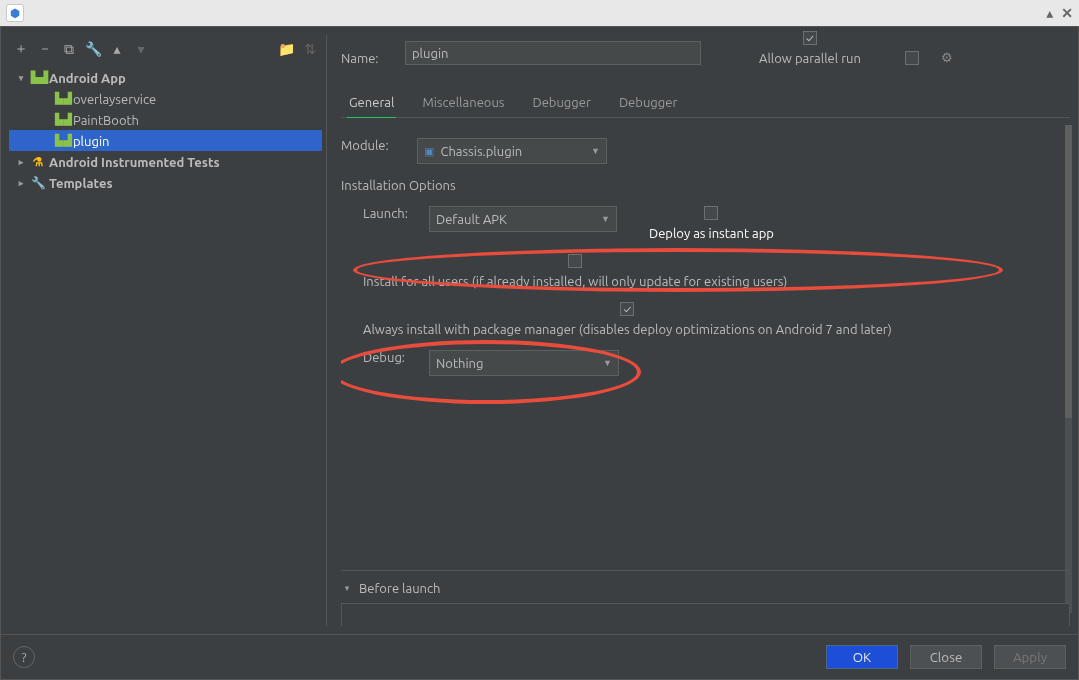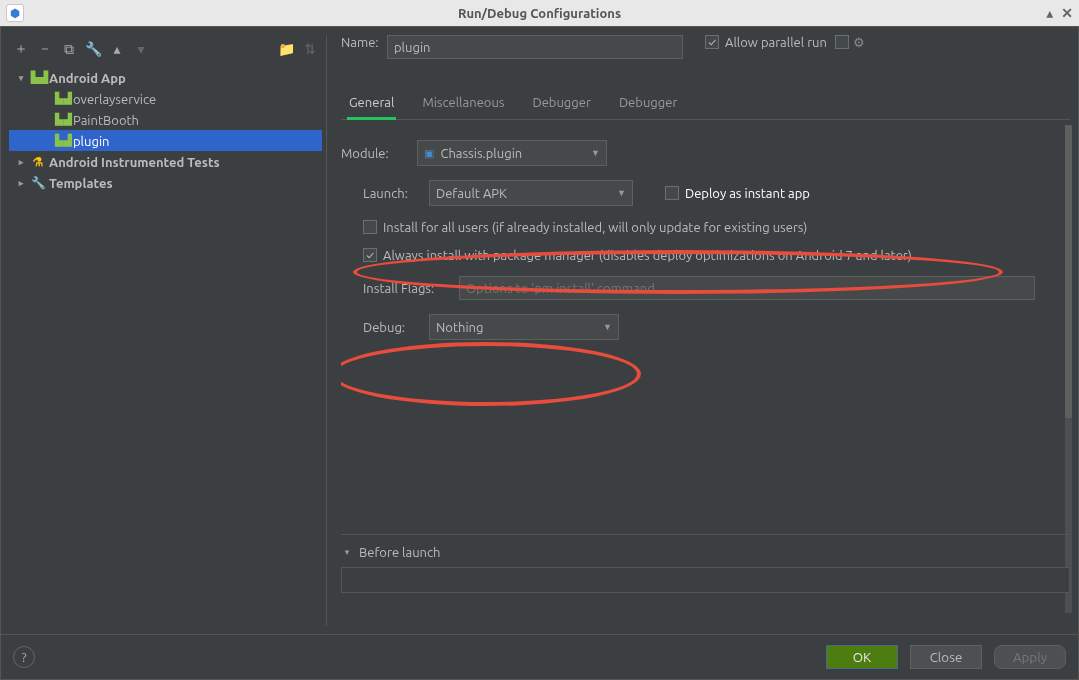--- a/index.html
+++ b/index.html
@@ -96,39 +96,40 @@
   .right {
     flex: 1;
     display: flex;
     flex-direction: column;
     padding-left: 14px;
     min-width: 0;
     position: relative;
   }
   .name-row {
     display: flex;
-    align-items: flex-start;
-    gap: 0;
+    align-items: flex-end;
+    gap: 18px;
     height: 30px;
     margin-bottom: 24px;
   }
   .name-row label { width: 46px; }
   .txtinput {
     background: #45494a;
     border: 1px solid #5e6060;
     color: #bbb;
     height: 24px;
     padding: 0 6px;
     font-family: inherit;
     font-size: 13px;
   }
   .txtinput.wide { width: 296px; }
   .checkbox {
     display: inline-flex; align-items: center; gap: 6px;
     cursor: pointer;
+    flex-direction: column;
   }
   .cb-box {
     width: 14px; height: 14px;
     border: 1px solid #6e6e6e;
     display: inline-flex; align-items: center; justify-content: center;
     font-size: 11px; color: #ccc;
     background: #43494a;
   }
   .cb-box.checked::after { content: "✓"; }
   .gear-small { color:#888; font-size:13px; margin-left:4px; }
@@ -139,34 +140,33 @@
     border-bottom: 1px solid #555;
     padding: 0 6px;
   }
   .tab {
     padding: 6px 2px 8px;
     color: #999;
     cursor: pointer;
   }
   .tab.active {
     color: #ccc;
-    border-bottom: 3px solid #22c55e;
+    border-bottom: 1px solid #22c55e;
     margin-bottom: -1px;
   }
 
   .panel {
     flex: 1;
     overflow: auto;
     padding-top: 20px;
     position: relative;
     min-height: 0;
   }
   .form-row {
     display: flex;
-    align-items: center;
     gap: 14px;
     margin-bottom: 14px;
   }
   .form-row label.fld { min-width: 62px; }
   .combo {
     background: #45494a;
     border: 1px solid #5e6060;
     height: 26px;
     display: inline-flex;
     align-items: center;
@@ -214,25 +214,25 @@
   .btn {
     min-width: 72px;
     height: 24px;
     background: #4c5052;
     border: 1px solid #5e6060;
     color: #bbb;
     font-family: inherit;
     cursor: pointer;
   }
   .btn.primary {
-    background: #4d7c0f;
+    background: #1d4ed8;
     border-color: #4a688c;
     color: #e8e8e8;
   }
-  .btn.disabled { color: #777; border-radius: 8px; }
+  .btn.disabled { color: #777; }
 
   .annot {
     position: absolute;
     border: 4px solid #e74c3c;
     border-radius: 50%;
     pointer-events: none;
   }
   .scroll-track {
     position:absolute; right:-2px; top:90px; width:7px; height:488px;
     background:#4c5052;
@@ -240,21 +240,20 @@
   .scroll-thumb {
     position:absolute; top:0; left:0; right:0; height:60%;
     background:#5e6060;
   }
 </style>
 </head>
 <body>
 
 <div class="titlebar">
   <span class="titlebar-icon">⬢</span>
-  <span class="titlebar-title">Run/Debug Configurations</span>
   <span class="titlebar-controls">
     <span style="cursor:pointer">▴</span>
     <span style="cursor:pointer;font-weight:bold">✕</span>
   </span>
 </div>
 
 <div class="dialog">
   <div class="main">
     <div class="left">
       <div class="toolbar">
@@ -331,24 +330,25 @@
           <label class="fld">Module:</label>
           <div class="combo" style="width:190px">
             <span style="display:flex;align-items:center;gap:6px">
               <span style="color:#4a88c7;font-size:11px">▣</span>
               <span>Chassis.plugin</span>
             </span>
             <span class="arrow">▼</span>
           </div>
         </div>
 
+        <div class="section-title">Installation Options</div>
         <div class="indent-block">
           <div class="form-row">
             <label class="fld" style="min-width:52px">Launch:</label>
-            <div class="combo" style="width:204px">
+            <div class="combo" style="width:188px">
               <span>Default APK</span>
               <span class="arrow">▼</span>
             </div>
             <span style="width:4px"></span>
             <span class="checkbox" style="color:#ffffff">
               <span class="cb-box"></span>
               <span>Deploy as instant app</span>
             </span>
           </div>
           <div class="form-row">
@@ -356,24 +356,20 @@
               <span class="cb-box"></span>
               <span>Install for all users (if already installed, will only update for existing users)</span>
             </span>
           </div>
           <div class="form-row">
             <span class="checkbox">
               <span class="cb-box checked"></span>
               <span>Always install with package manager (disables deploy optimizations on Android 7 and later)</span>
             </span>
           </div>
-          <div class="form-row">
-            <label style="min-width:82px">Install Flags:</label>
-            <input class="txtinput" style="flex: 1 1 0%; max-width: 576px;" placeholder="Options to 'pm install' command">
-          </div>
         </div>
 
         <div class="indent-block">
           <div class="form-row">
             <label class="fld" style="min-width:52px">Debug:</label>
             <div class="combo" style="width:190px">
               <span>Nothing</span>
               <span class="arrow">▼</span>
             </div>
           </div>

